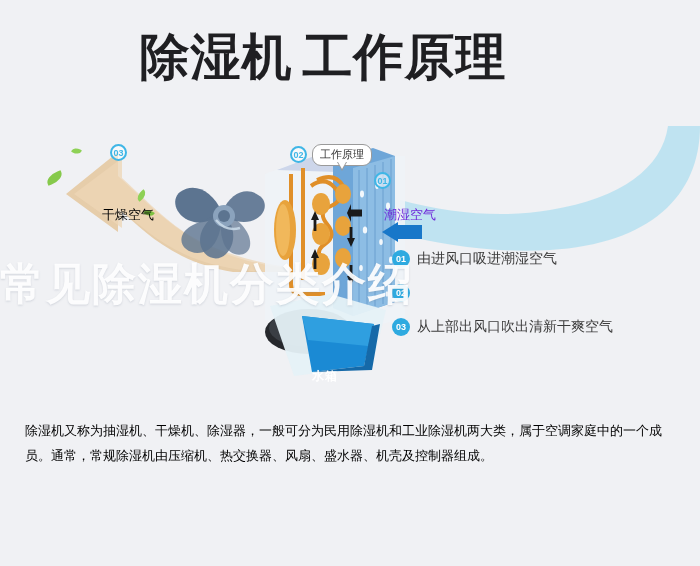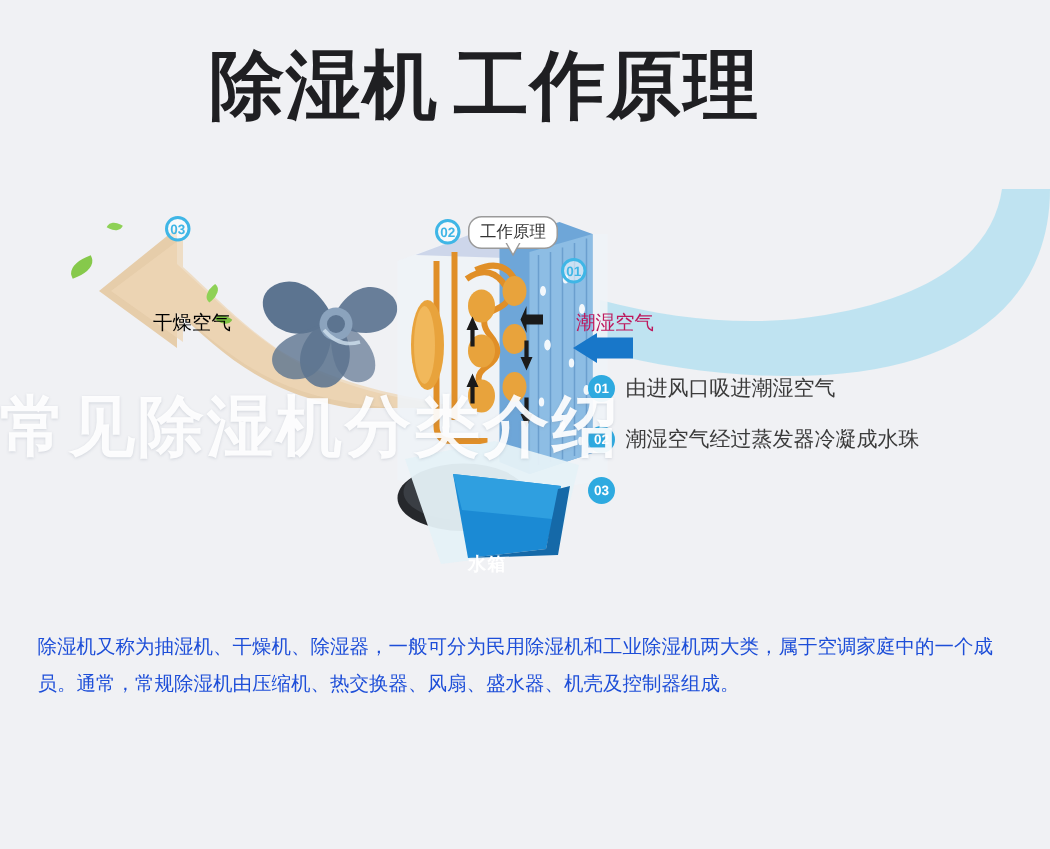--- a/index.html
+++ b/index.html
@@ -98,21 +98,21 @@
   .callout-tip:after{
     content:"";position:absolute;left:-4px;top:-9px;width:0;height:0;
     border-left:4px solid transparent;border-right:4px solid transparent;
     border-top:7px solid #ffffff;
   }
 
   .flow-label{
     position:absolute;font-size:13px;color:#4a4a4a;white-space:nowrap;
   }
   .lab-dry{left:102px;top:88px;color:#000000;}
-  .lab-humid{left:384px;top:88px;color:#be185d;}
+  .lab-humid{left:384px;top:88px;color:#6d28d9;}
 
   
   .legend{position:absolute;left:392px;top:250px;width:300px;}
   .legend-row{
     display:flex;align-items:center;margin-bottom:16px;
   }
   .legend-badge{
     flex:0 0 auto;width:18px;height:18px;border-radius:50%;
     background:#2eaae0;color:#fff;
     font-size:9px;font-weight:bold;
@@ -130,21 +130,21 @@
     color:rgba(255,255,255,.92);
     letter-spacing:2px;
     white-space:nowrap;
     pointer-events:none;
     text-shadow:0 1px 2px rgba(120,130,150,.25);
   }
 
   
   .body-text{
     position:absolute;left:25px;width:650px;
-    font-size:13px;line-height:25px;color:#1d4ed8;
+    font-size:13px;line-height:25px;color:#000000;
   }
   .para1{top:418px;}
   .para2{top:485px;}
 </style>
 </head>
 <body>
 
 <div class="page">
 
   <div class="title">
@@ -274,24 +274,24 @@
     <div class="flow-label lab-humid">潮湿空气</div>
   </div>
 
   <div class="legend">
     <div class="legend-row">
       <span class="legend-badge">01</span>
       <span class="legend-text">由进风口吸进潮湿空气</span>
     </div>
     <div class="legend-row">
       <span class="legend-badge">02</span>
-      <span class="legend-text">潮湿空气经过蒸发器冷凝成水珠</span>
     </div>
     <div class="legend-row">
       <span class="legend-badge">03</span>
+      <span class="legend-text">从上部出风口吹出清新干爽空气</span>
     </div>
   </div>
 
   <div class="watermark">常见除湿机分类介绍</div>
 
   <div class="body-text para1">除湿机又称为抽湿机、干燥机、除湿器，一般可分为民用除湿机和工业除湿机两大类，属于空调家庭中的一个成员。通常，常规除湿机由压缩机、热交换器、风扇、盛水器、机壳及控制器组成。</div>
 
 </div>
 
 </body></html>

